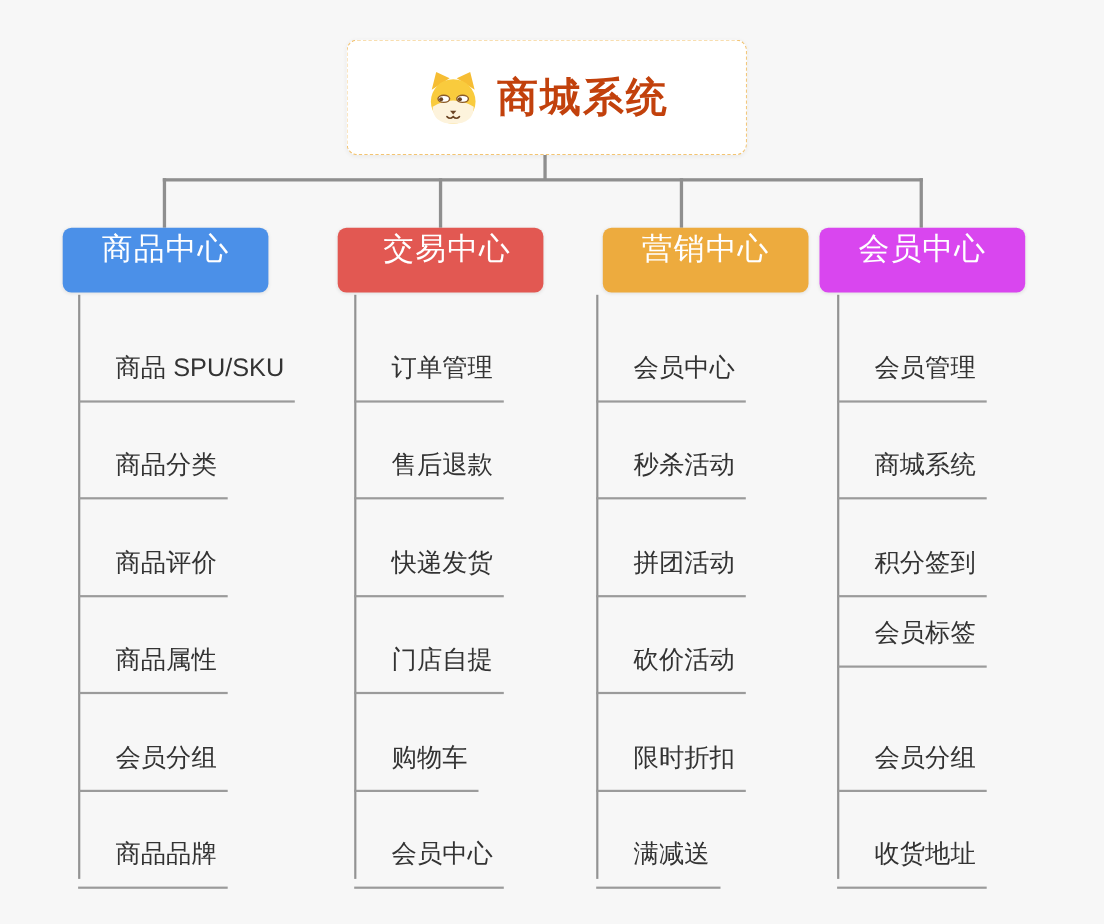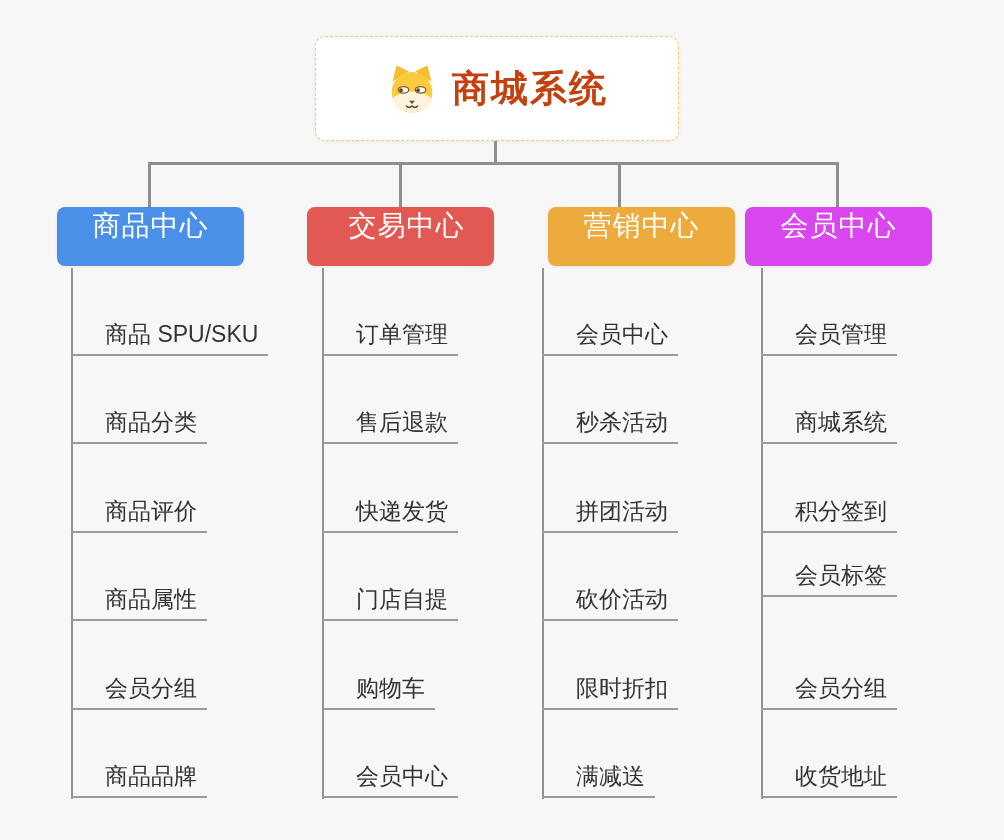--- a/index.html
+++ b/index.html
@@ -50,21 +50,21 @@
     letter-spacing:1px;
     box-shadow:0 1px 3px rgba(0,0,0,0.08);
     white-space:nowrap;
   }
   
   .item{
     position:absolute;
     font-size:23px;
     line-height:28px;
     color:#333333;
-    padding:0 10px 6px 34px;
+    padding:0 10px 16px 34px;
     border-bottom:2px solid #9b9b9b;
     white-space:nowrap;
   }
 </style>
 </head>
 <body>
 
 <div class="canvas">
 
   <div class="conn v" style="left:494px;top:140px;height:24px"></div>

